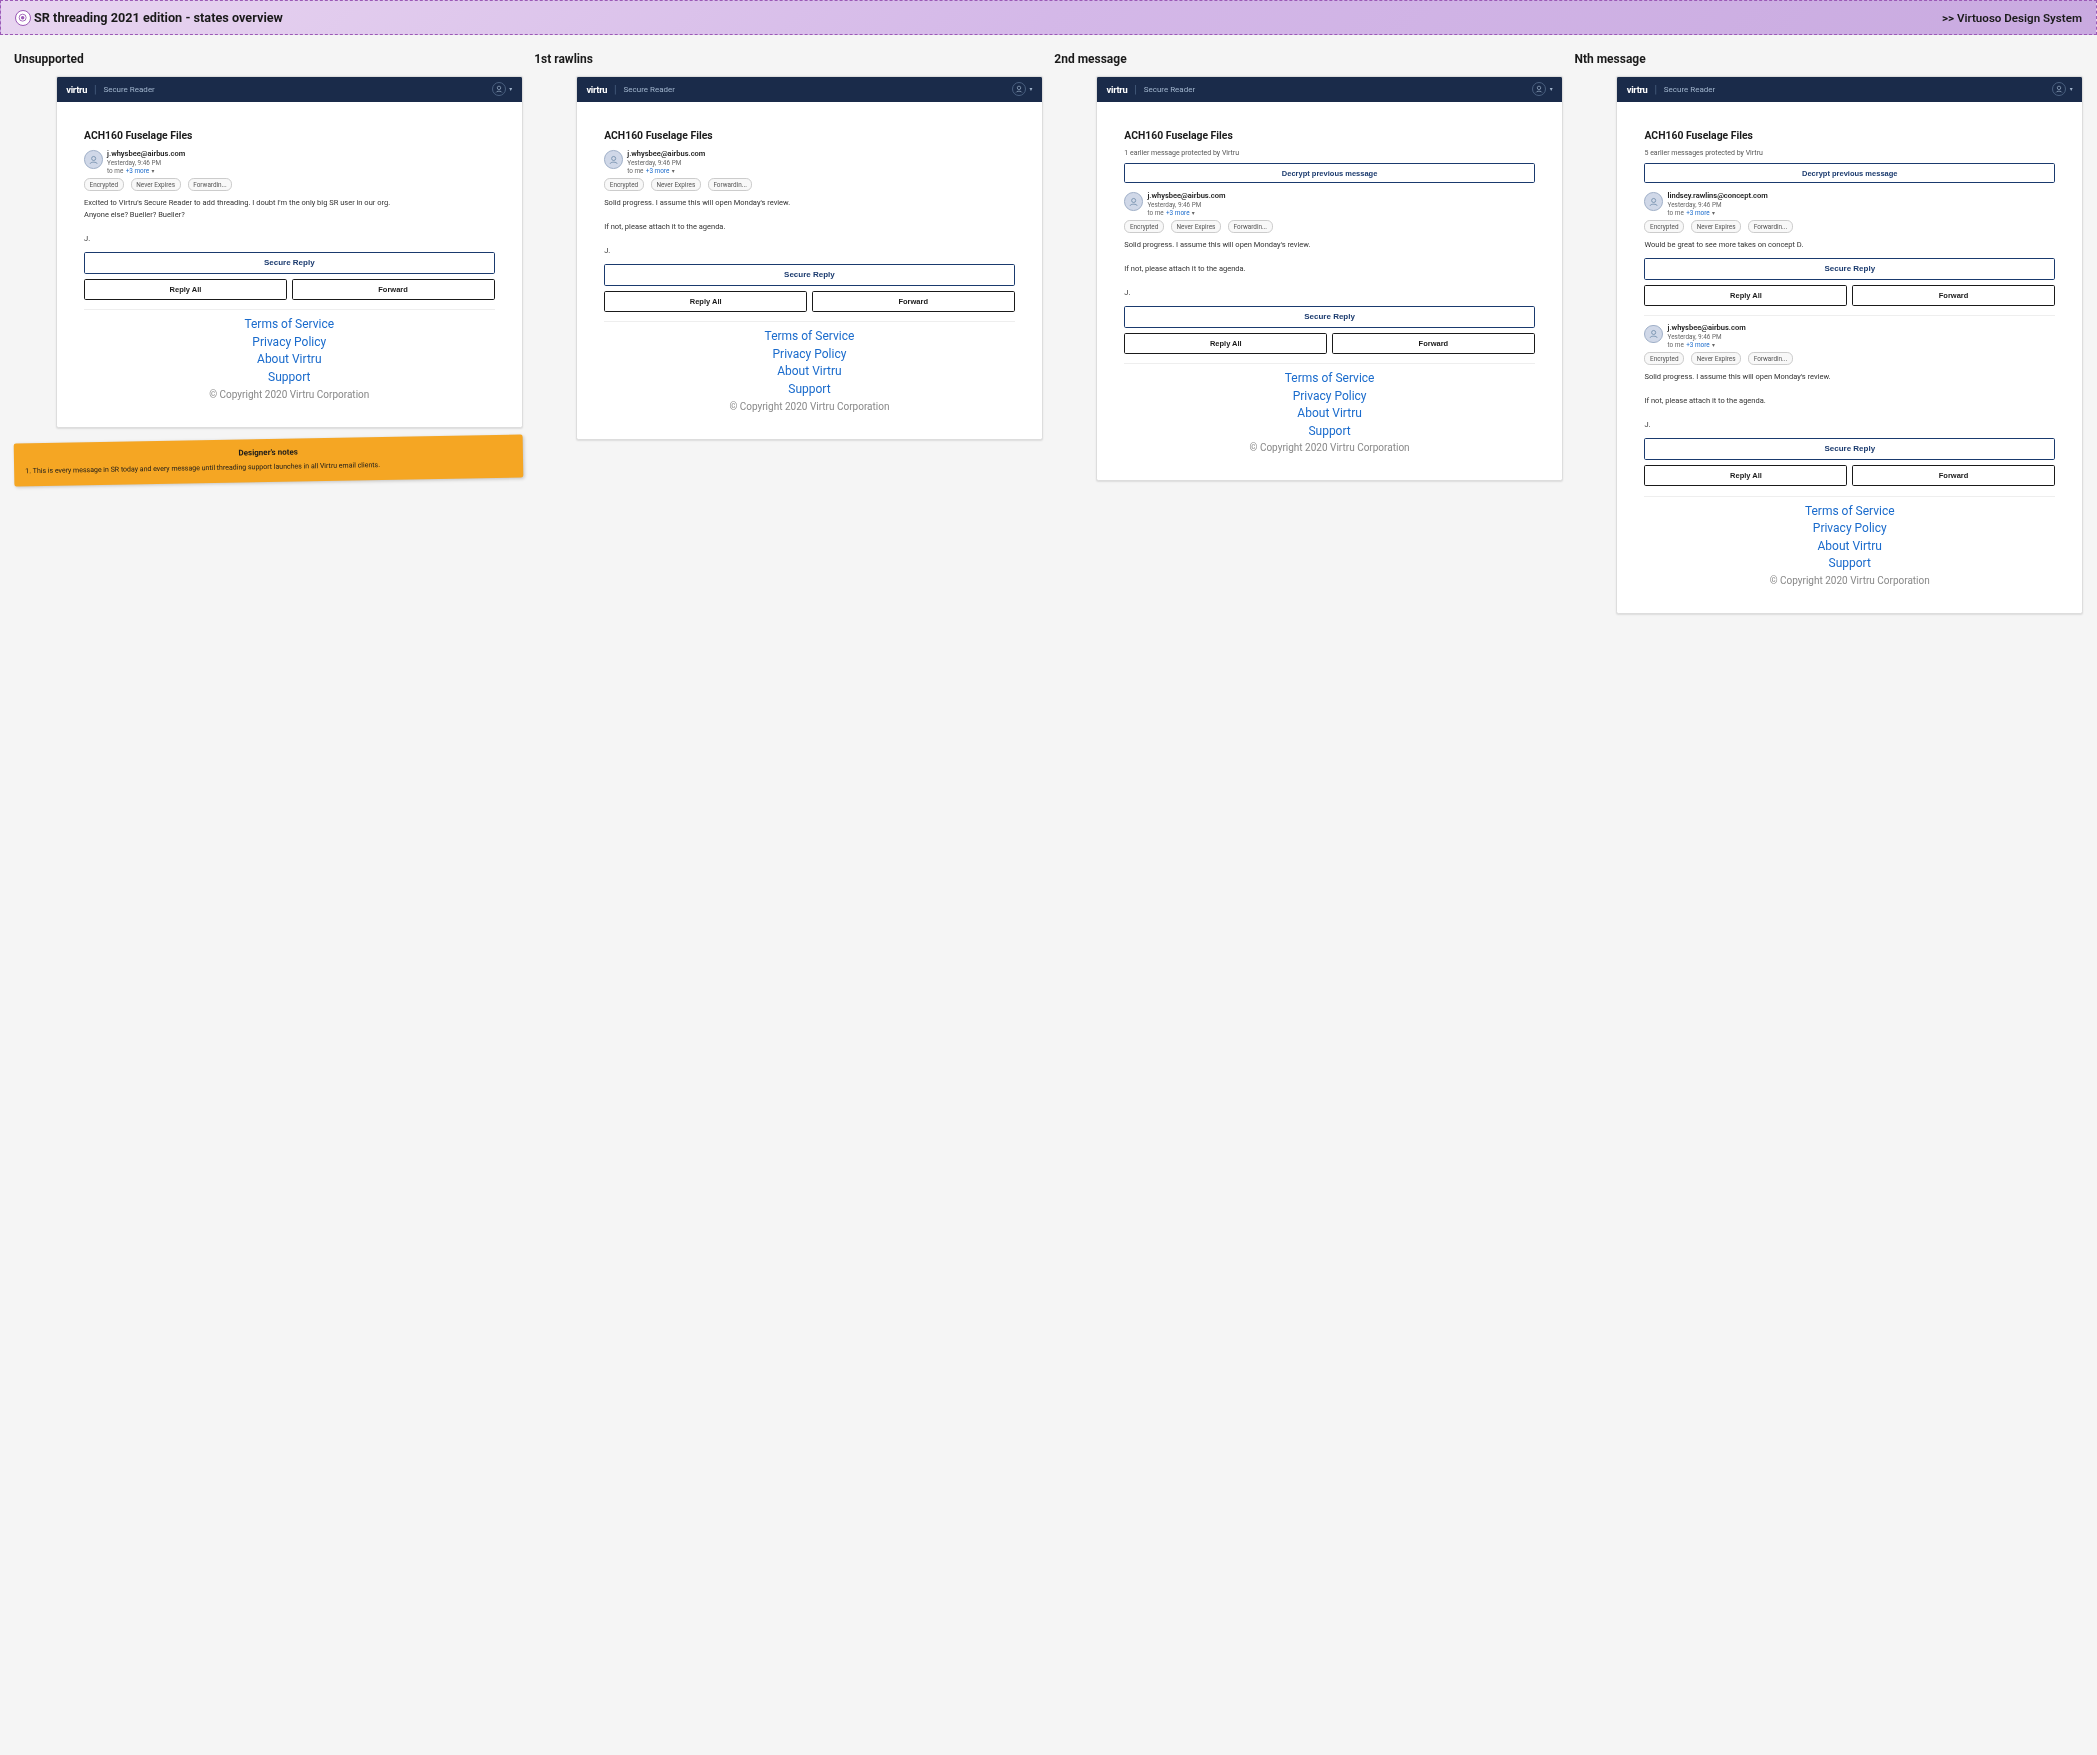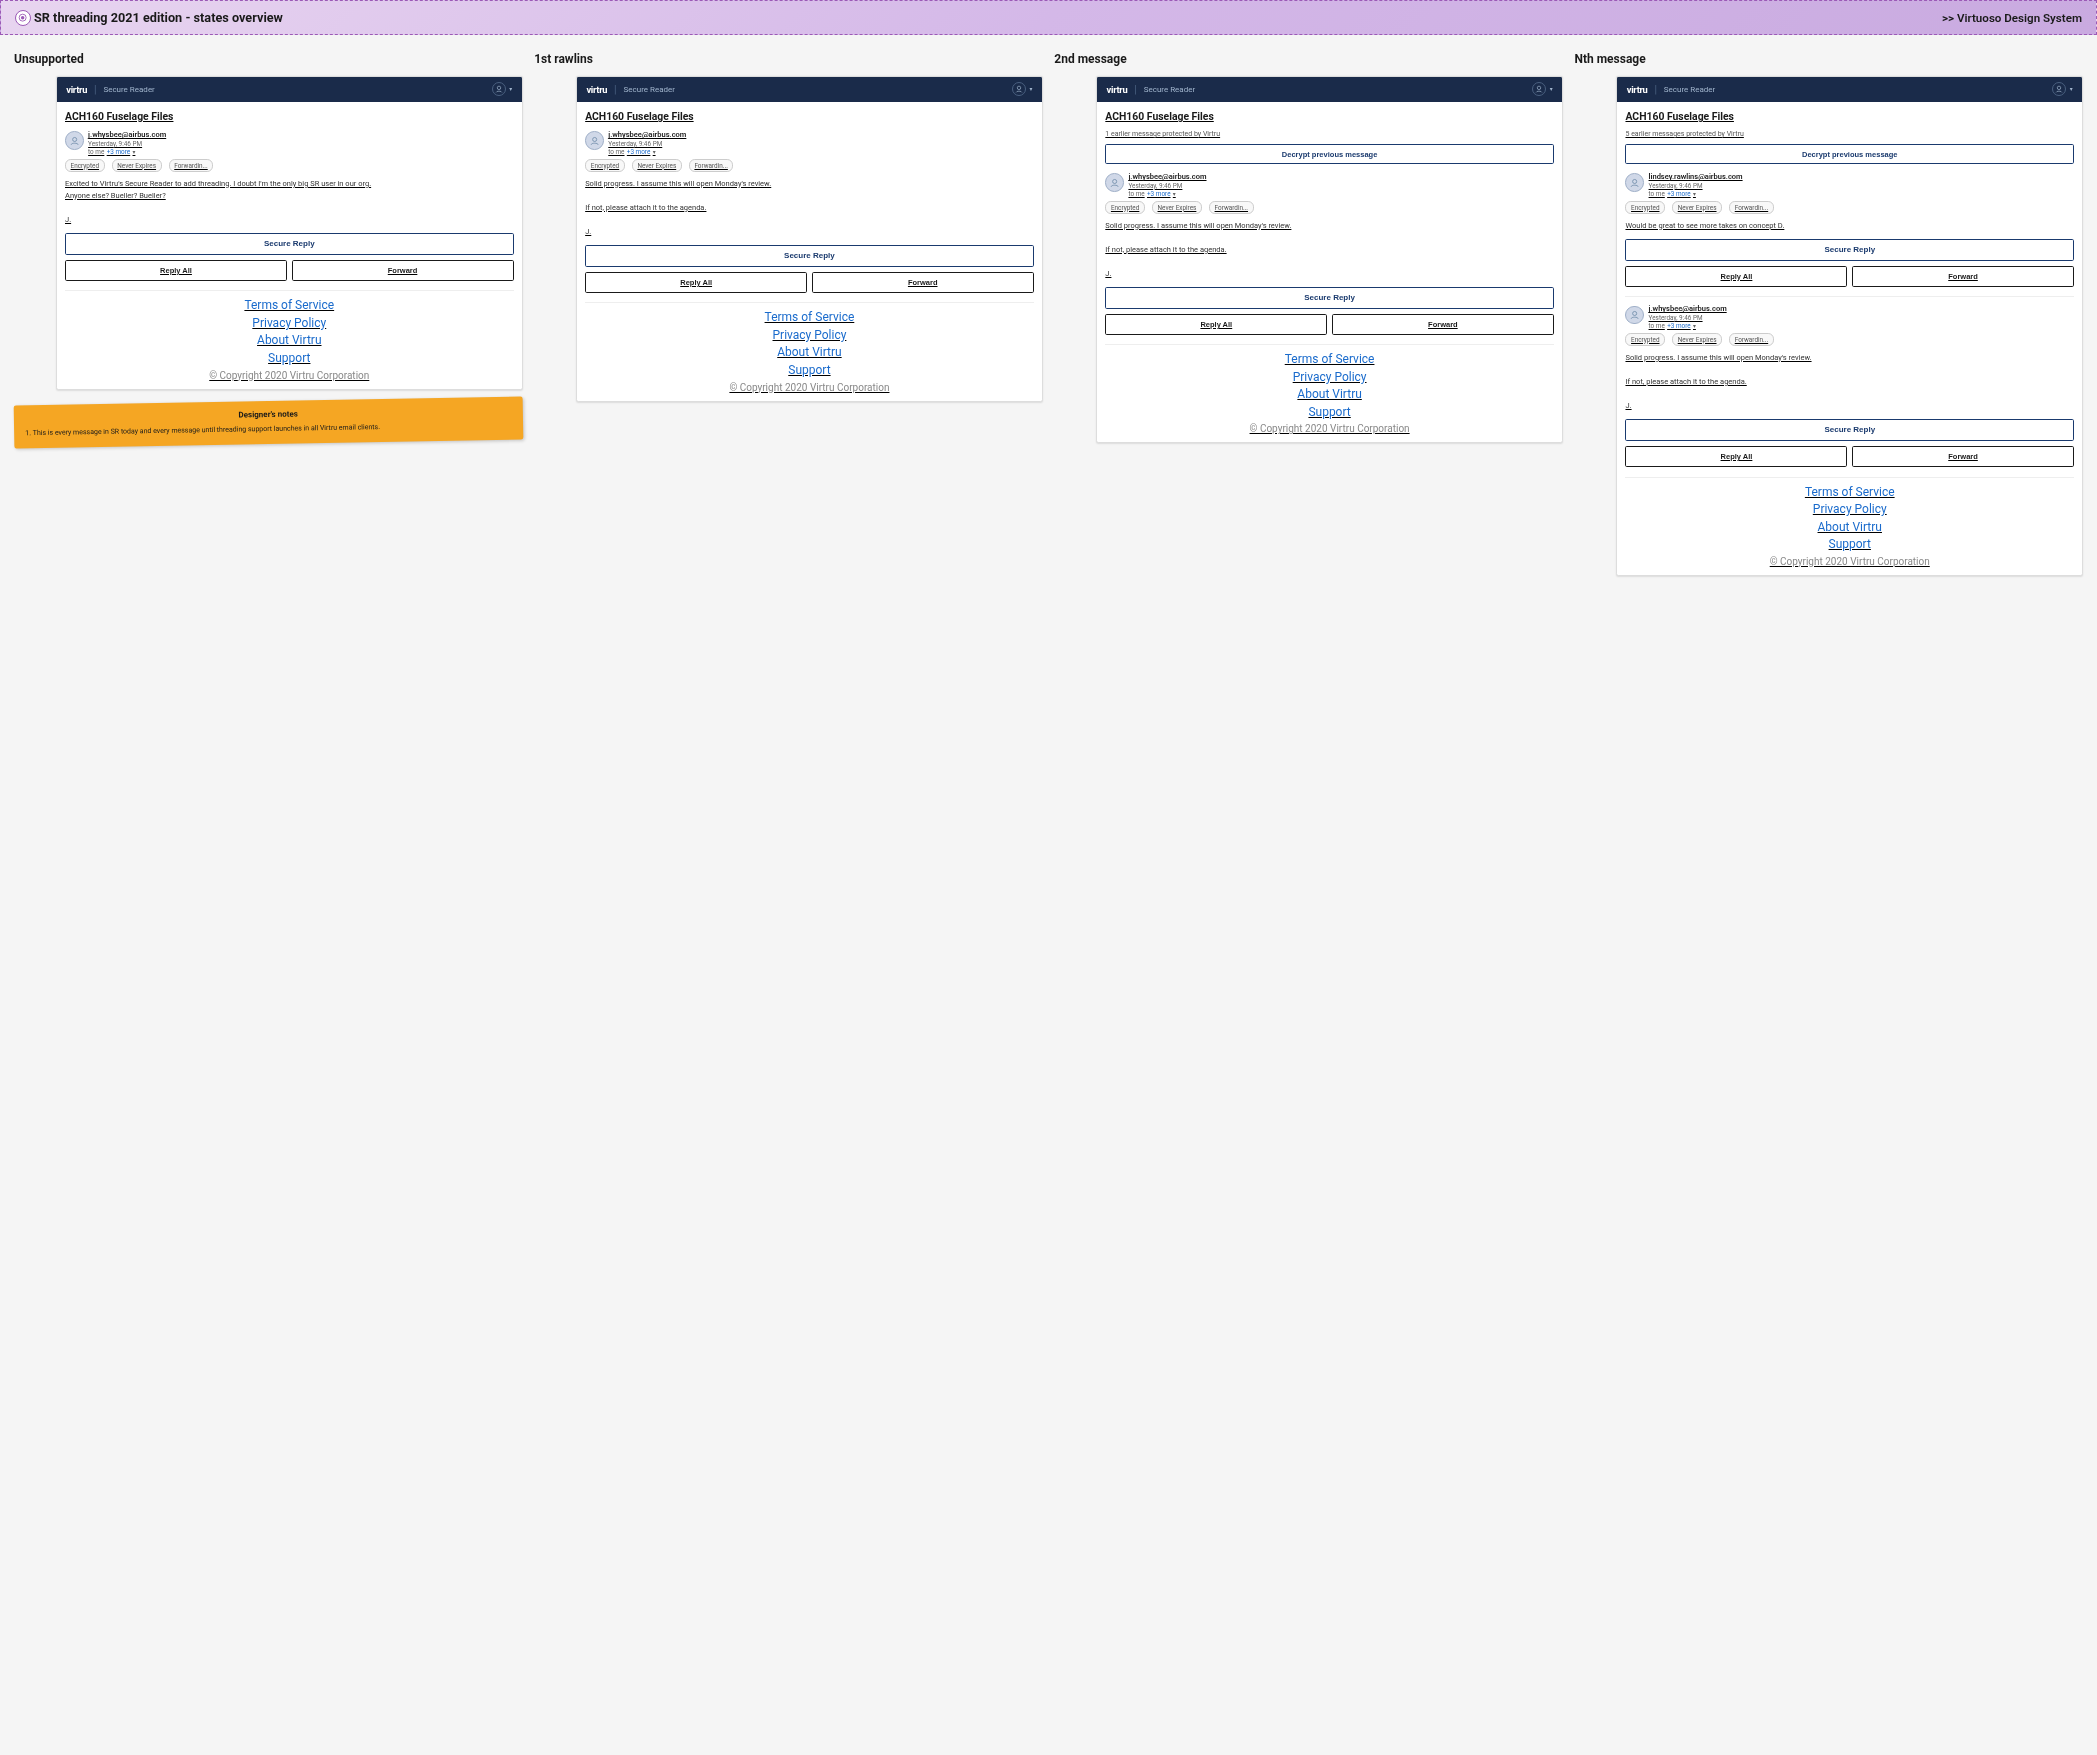--- a/index.html
+++ b/index.html
@@ -123,22 +123,21 @@
       color: #a0b4cc;
       font-size: 7px;
     }
     .chevron-icon {
       color: #a0b4cc;
       font-size: 5.8px;
     }
 
     
     .card-body {
-      padding: 8px;
-      text-decoration: underline;
+      padding: 27px;
     }
 
     .email-title {
       font-size: 10.4px;
       font-weight: 700;
       color: #1a1a1a;
       margin-bottom: 7px;
     }
 
     
@@ -581,21 +580,21 @@
           
           <div class="message-block">
             <div class="sender-row">
               <div class="avatar">
                 <svg width="9.3" height="9.3" viewBox="0 0 16 16" fill="none">
                   <circle cx="8" cy="6" r="3.5" stroke="#6080a0" stroke-width="1.2"></circle>
                   <path d="M2 15c0-3.5 12-3.5 12 0" stroke="#6080a0" stroke-width="1.2"></path>
                 </svg>
               </div>
               <div class="sender-info">
-                <div class="sender-email">lindsey.rawlins@airbus.com</div>
+                <div class="sender-email">lindsey.rawlins@concept.com</div>
                 <div class="sender-meta">Yesterday, 9:46 PM</div>
                 <div class="to-line">
                   <span>to me</span>
                   <a class="more-link" href="#">+3 more</a>
                   <span class="expand-icon">▾</span>
                 </div>
               </div>
             </div>
             <div class="tags-row">
               <span class="tag">Encrypted</span>

